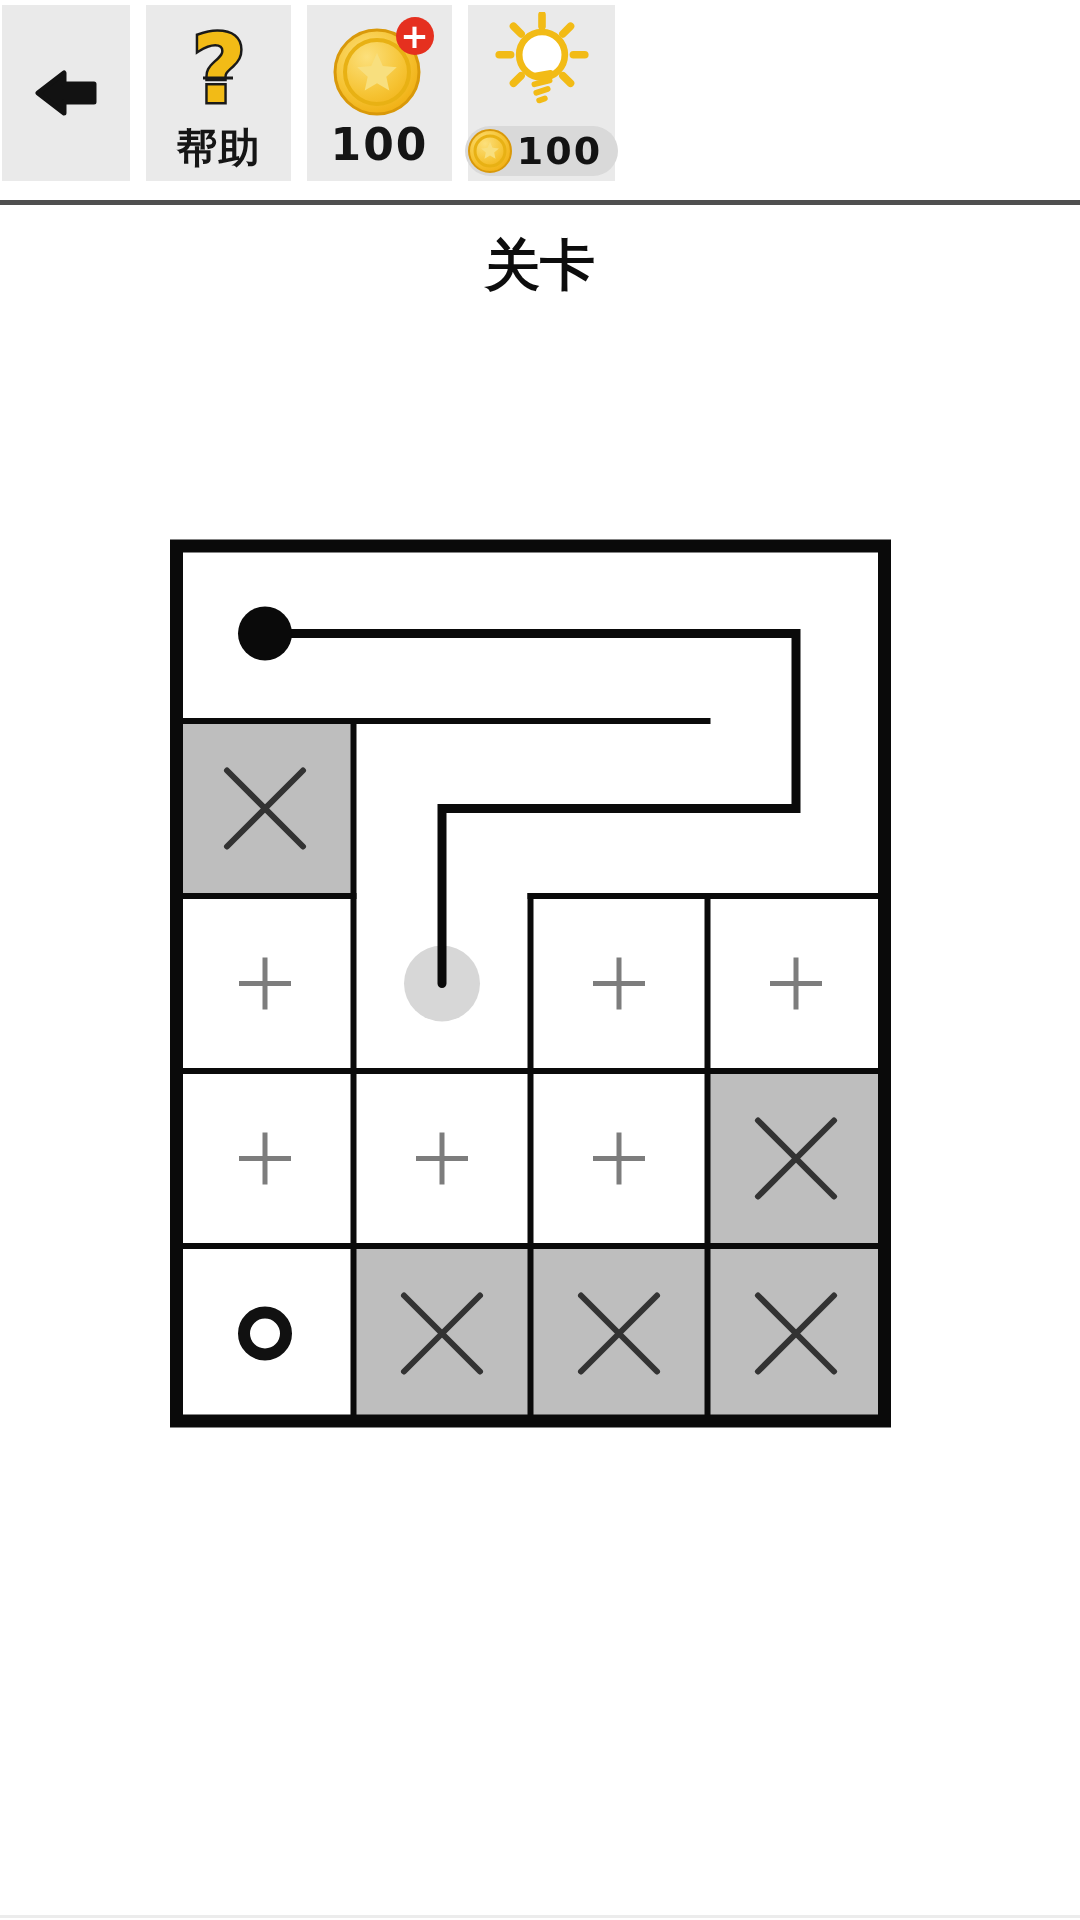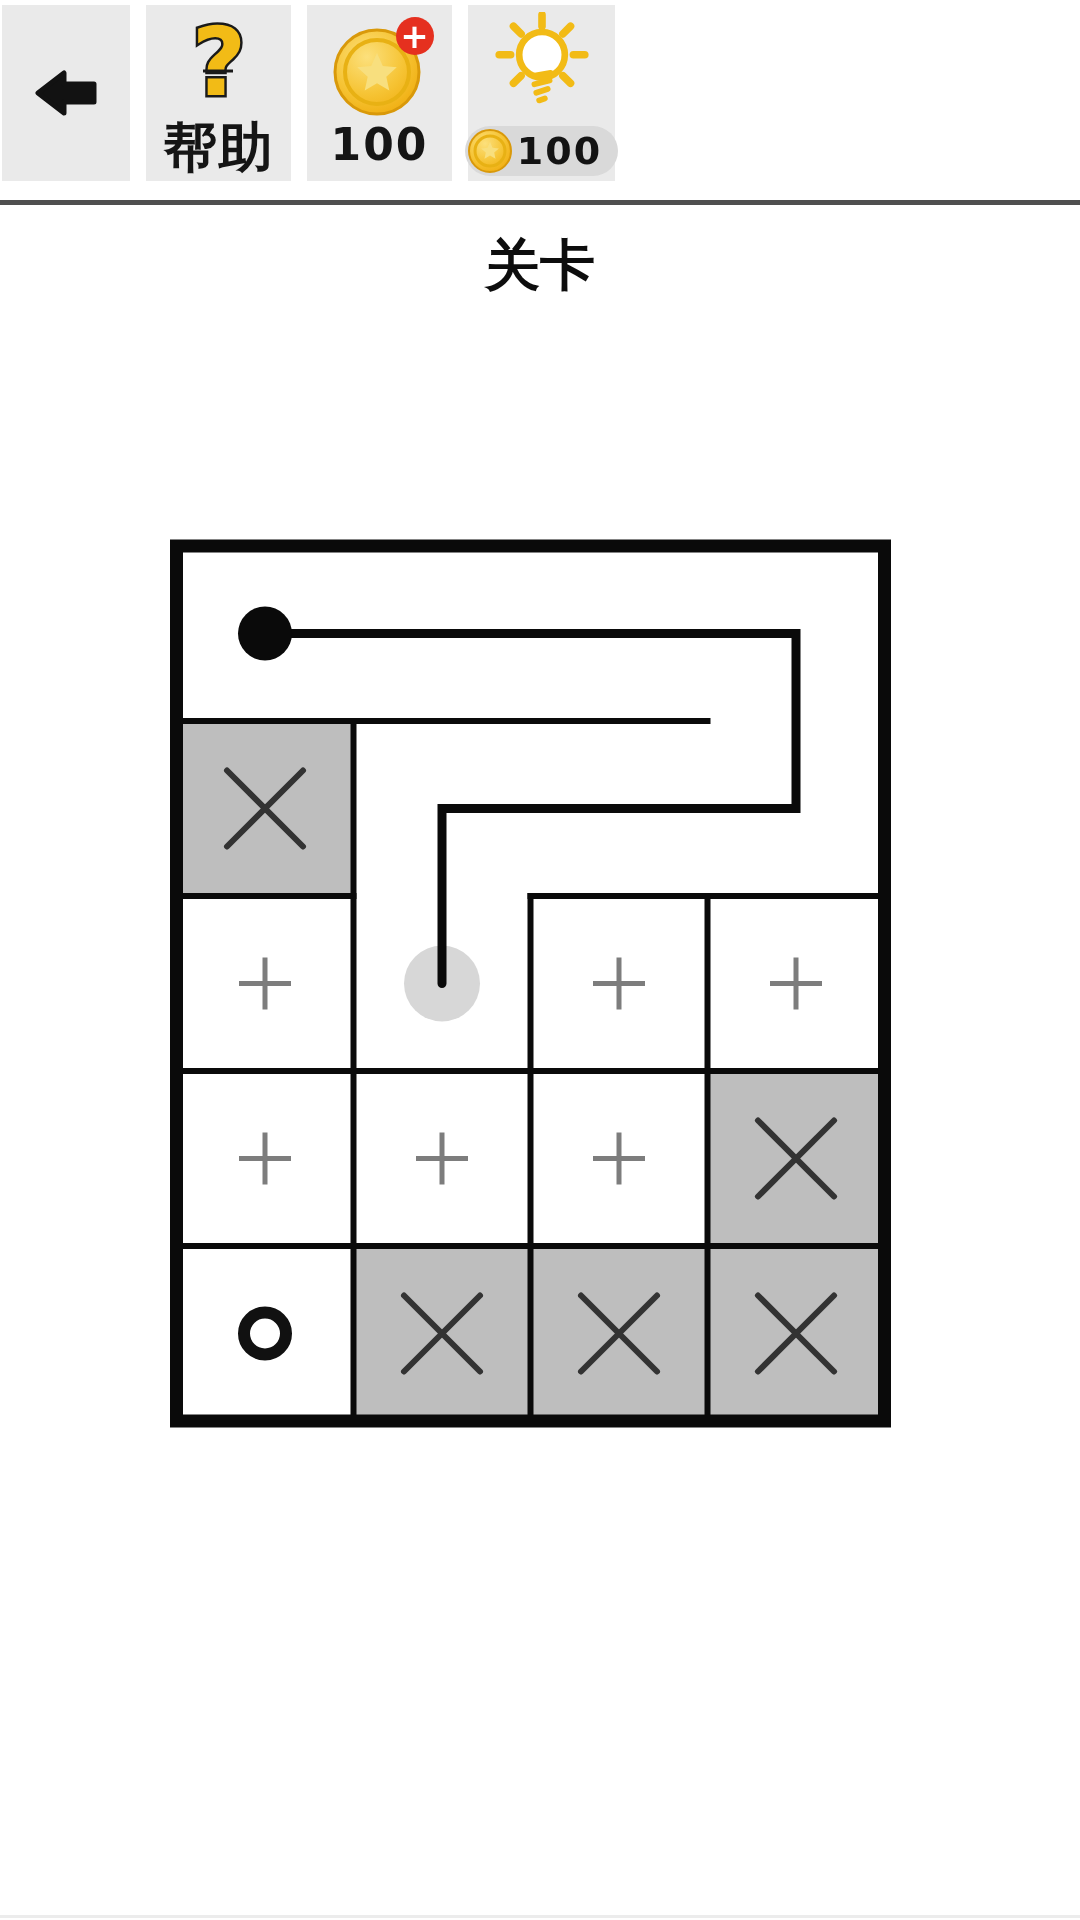--- a/index.html
+++ b/index.html
@@ -17,21 +17,21 @@
     background:var(--tile-bg,#eaeaea);
     height:176px;
     display:flex;flex-direction:column;align-items:center;justify-content:center;
     box-sizing:border-box;
   }
   .tile.back{width:128px;}
   .tile.help{width:145px;}
   .tile.coins{width:145px;}
   .tile.hints{width:147px;}
   .tile-label{
-    font-size:54px;font-weight:bold;color:#151515;line-height:1;
+    font-size:41px;font-weight:bold;color:#151515;line-height:1;
     margin-top:6px;letter-spacing:1px;
   }
   .num{font-size:44px;letter-spacing:2px;}
   .qmark-svg{display:block;margin-top:4px;}
   .coin-wrap{position:relative;width:96px;height:92px;margin-top:6px;}
   .coin-big{position:absolute;left:0;top:2px;}
   .badge{
     position:absolute;right:-6px;top:-8px;width:38px;height:38px;border-radius:50%;
     background:var(--badge-red,#e5301f);
     display:flex;align-items:center;justify-content:center;

